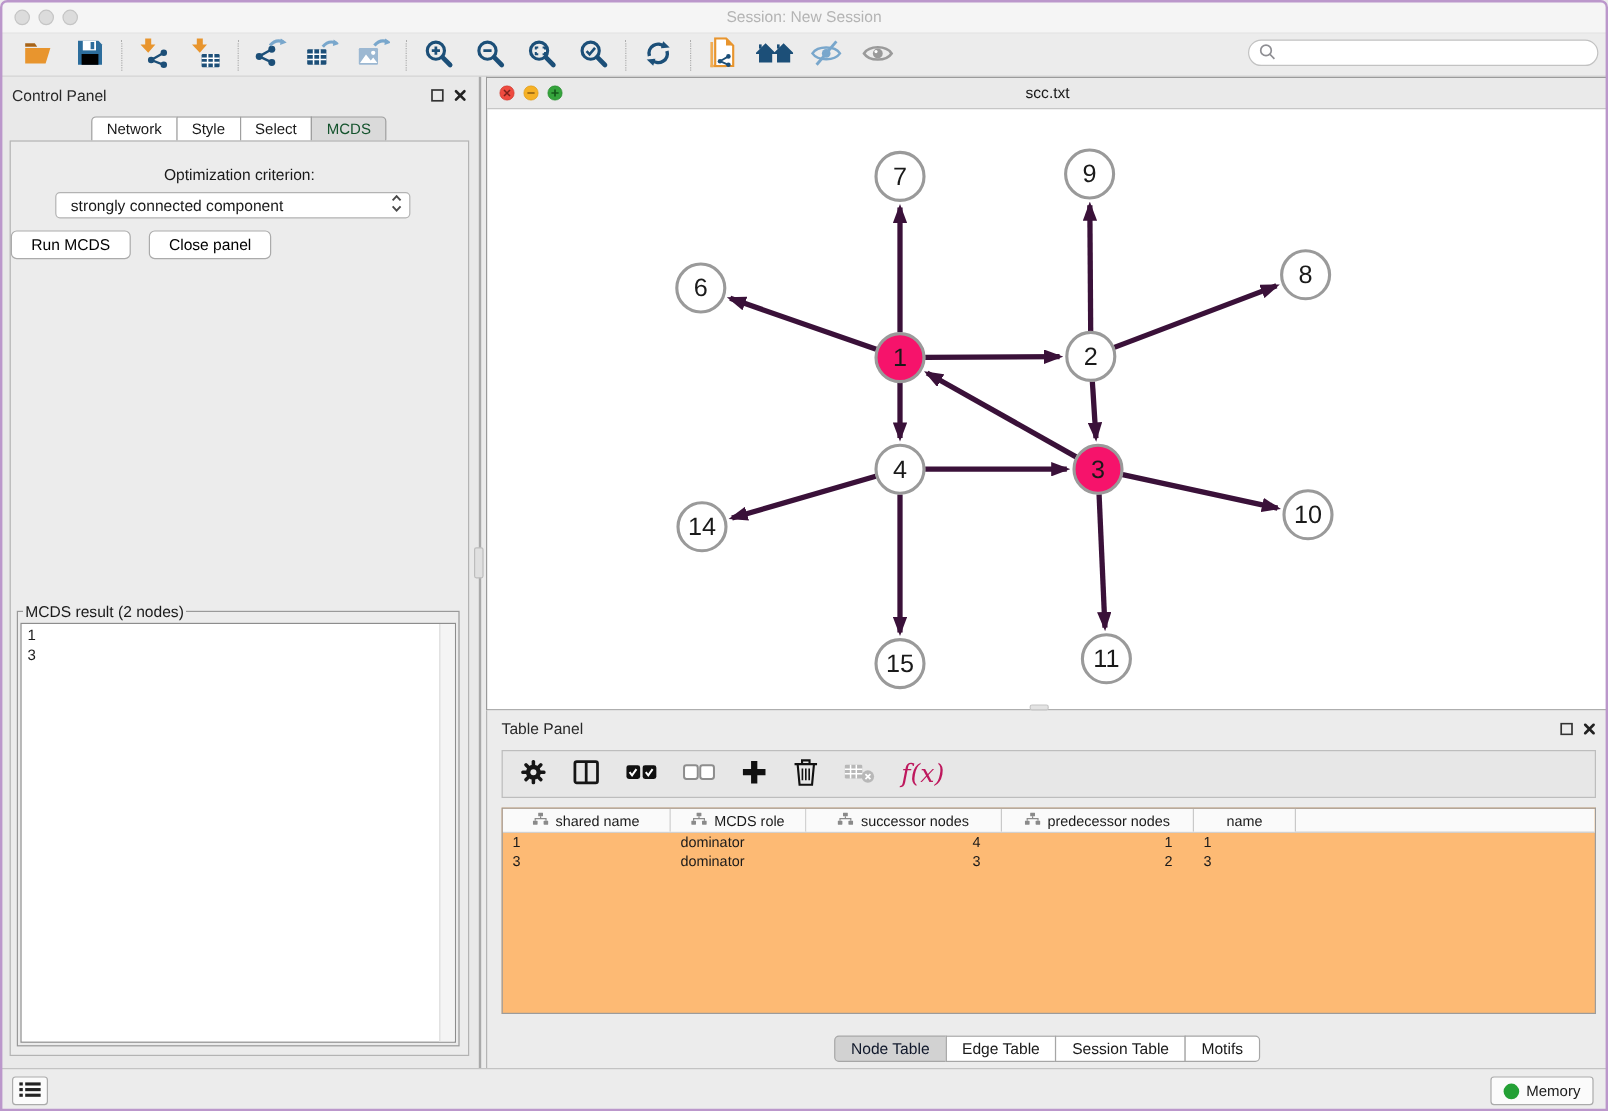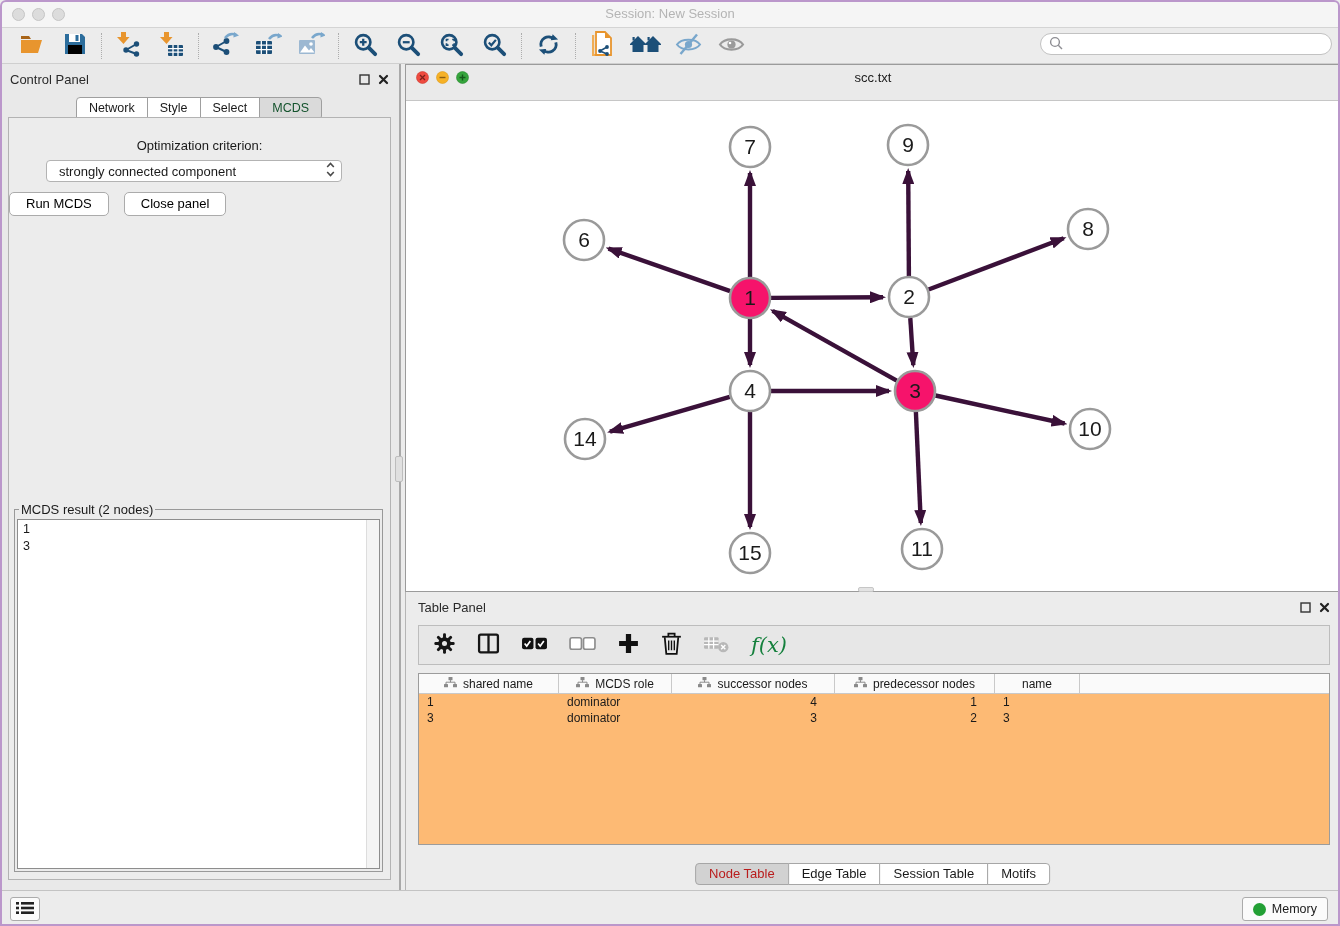--- a/index.html
+++ b/index.html
@@ -44,41 +44,41 @@
   .result-inner { position:absolute; left:2px; right:2px; top:2px; bottom:2px; background:#fff; border:1px solid #8d8d8d; overflow:hidden; }
   .result-lines { position:absolute; left:0; top:0; right:14px; bottom:0; padding:1px 5px; font-size:12.5px; line-height:17px; }
   .result-scroll { position:absolute; right:0; top:0; bottom:0; width:13px; background:#f4f4f4; border-left:1px solid #ddd; }
 
   
   .vgrip { position:absolute; left:395px; top:456px; width:8px; height:26px; background:#e0e0e0; border:1px solid #bdbdbd; border-radius:2px; z-index:5; }
   .hgrip { position:absolute; left:858px; top:587px; width:16px; height:5px; background:#e3e3e3; border:1px solid #c6c6c6; border-radius:2px; z-index:5; }
 
   
   .network-window { position:absolute; left:405px; top:64px; right:0; height:528px; background:#fff; border:1px solid #9b9b9b; border-right:none; }
-  .nw-titlebar { position:absolute; left:0; right:0; top:0; height:36px; background:#eaeaea; border-bottom:1px solid #c6c6c6; }
+  .nw-titlebar { position:absolute; left:0; right:0; top:0; height:26px; background:#eaeaea; border-bottom:1px solid #c6c6c6; }
   .nw-title { position:absolute; left:0; right:0; top:5px; text-align:center; font-size:13px; color:#1a1a1a; }
   .nw-lights { position:absolute; left:10px; top:6px; display:flex; gap:7px; }
   .nw-canvas { position:absolute; left:0; right:0; top:26px; bottom:0; }
 
   
   .table-panel { position:absolute; left:405px; top:592px; right:0; bottom:36px; background:#ececec; border-left:1px solid #b5b5b5; }
   .tp-toolbar { position:absolute; left:12px; right:10px; top:33px; height:40px; background:#e7e7e7; border:1px solid #bdbdbd; display:flex; align-items:center; gap:21px; padding-left:14px; }
   .tp-tbtn { display:flex; align-items:center; justify-content:center; cursor:default; }
-  .fx-glyph { font-family:"DejaVu Serif","Liberation Serif",serif; font-style:italic; color:#15803d; font-size:21px; }
+  .fx-glyph { font-family:"DejaVu Serif","Liberation Serif",serif; font-style:italic; color:#be185d; font-size:21px; }
   .tp-table { position:absolute; left:12px; right:10px; top:81px; height:172px; background:#fdba74; border:1px solid #9c9c9c; overflow:hidden; }
   .tp-hdr { display:flex; height:20px; background:#fafafa; border-bottom:1px solid #c9c9c9; }
   .tp-hcell { display:flex; align-items:center; justify-content:center; gap:6px; font-size:12px; border-right:1px solid #c9c9c9; background:#fafafa; }
   .tp-row { display:flex; height:16px; }
   .tp-cell { font-size:12px; line-height:16px; padding:0 8px; white-space:nowrap; overflow:hidden; }
   .tp-cell.right { text-align:right; padding-right:18px; }
   .tp-tabs { position:absolute; bottom:5px; left:50%; transform:translateX(-50%); display:flex; }
   .tp-tab { border:1px solid #a6a6a6; background:#fff; padding:2px 13px 3px; font-size:13px; margin-left:-1px; cursor:default; white-space:nowrap; }
   .tp-tab:first-child { border-radius:4px 0 0 4px; }
   .tp-tab:last-child  { border-radius:0 4px 4px 0; }
-  .tp-tab.active { background:#d2d2d2; color:#b91c1c; }
+  .tp-tab.active { background:#d2d2d2; color:#0f172a; }
 
   
   .statusbar { position:absolute; left:0; right:0; bottom:0; height:36px; background:#ececec; border-top:1px solid #c3c3c3; }
   .sb-left { position:absolute; left:10px; top:6px; width:30px; height:24px; background:#fbfbfb; border:1px solid #ababab; border-radius:3px; display:flex; align-items:center; justify-content:center; cursor:default; }
   .sb-mem { position:absolute; right:12px; top:6px; height:24px; background:#fbfbfb; border:1px solid #ababab; border-radius:3px; display:flex; align-items:center; gap:6px; padding:0 10px; font-size:12.5px; cursor:default; }
   .mem-dot { width:13px; height:13px; border-radius:50%; background:#23a035; }
 </style>
 </head>
 <body>
 

